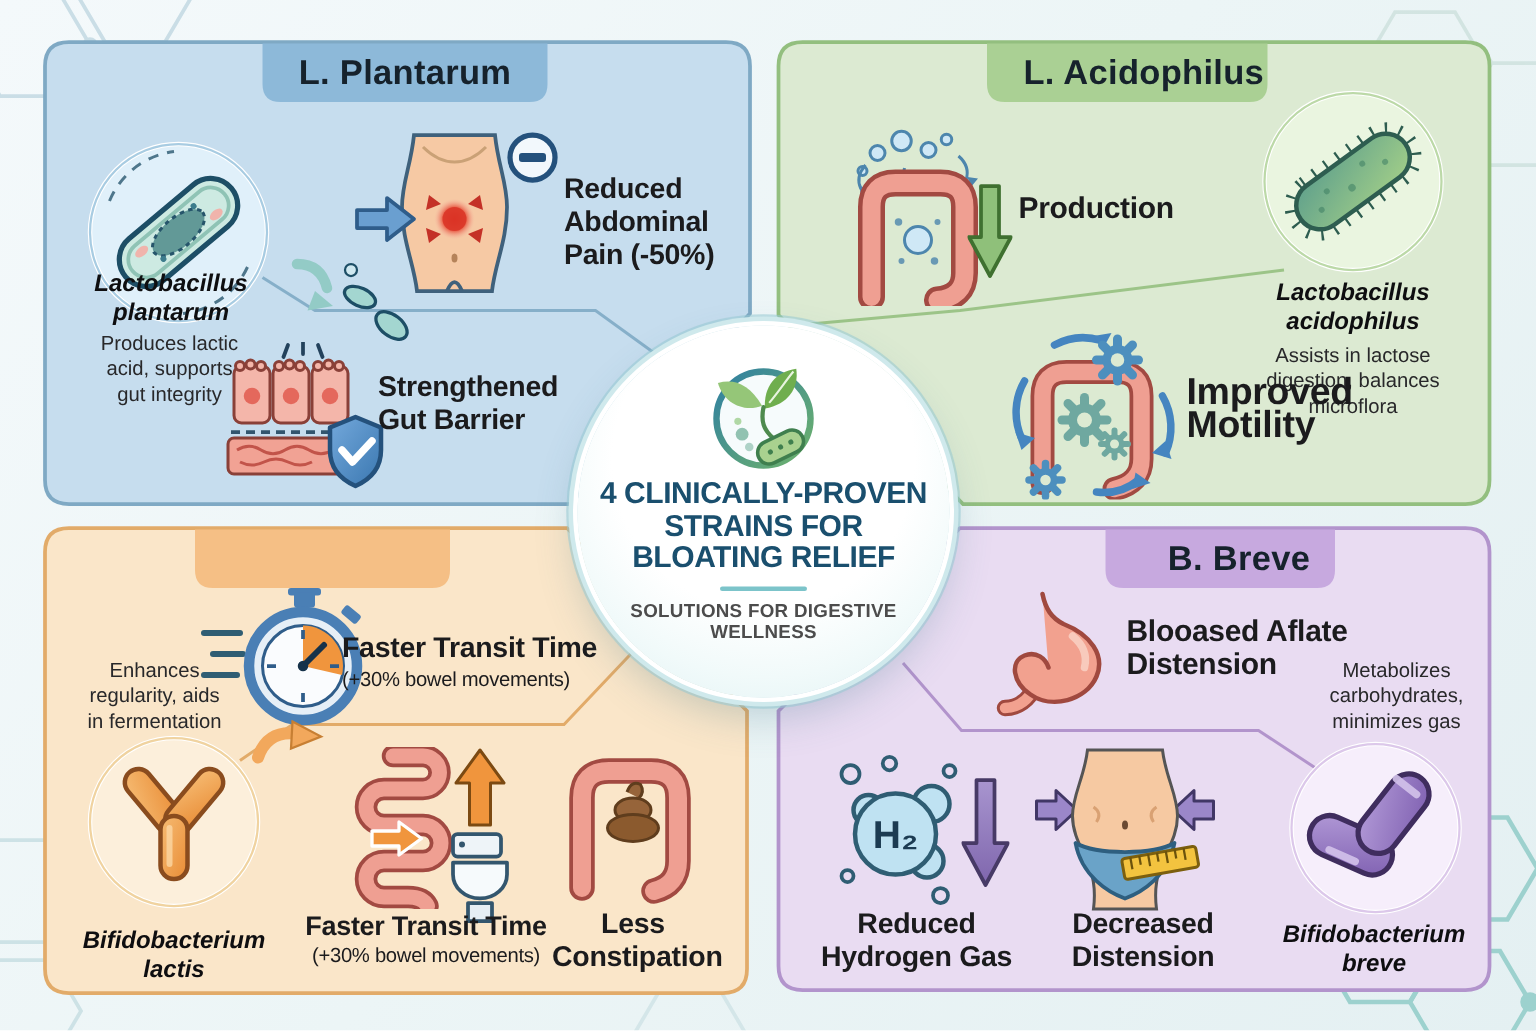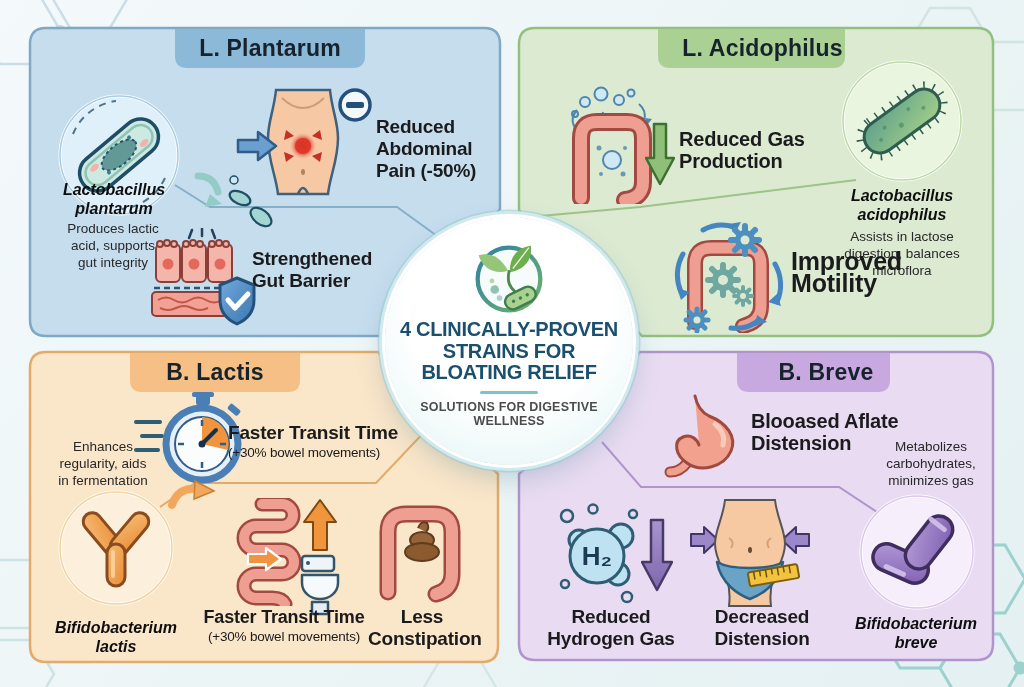--- a/index.html
+++ b/index.html
@@ -293,21 +293,20 @@
       </svg>
     </div>
 
     <div class="icon ac-arrow">
       <svg viewBox="0 0 30 66">
         <path d="M9,2 h12 v34 h8 l-14,26 -14,-26 h8 z" fill="#8fc07a" stroke="#3f7030" stroke-width="2.5" stroke-linejoin="round"></path>
       </svg>
     </div>
 
     <div class="tblock benefit ac-b1" style="font-size:20px">
-      <div>Reduced Gas</div>
       <div>Production</div>
     </div>
 
     <div class="icon ac-bact">
       <svg viewBox="0 0 127 127">
         <defs>
           <linearGradient id="acg" x1="0" y1="0" x2="1" y2="1">
               <stop offset="0%" stop-color="#5fa08c"></stop>
               <stop offset="100%" stop-color="#a3cf88"></stop>
             </linearGradient>
@@ -402,23 +401,20 @@
       <div>Motility</div>
     </div>
   </section>
 
   <section class="panel p-bl">
     <svg class="shape" width="468" height="310" viewBox="0 0 468 310">
       <path d="M16,0 H348 L468,122 V294 Q468,310 452,310 H16 Q0,310 0,294 V16 Q0,0 16,0 Z" fill="#fae6c9" stroke="#e2ab69" stroke-width="2.5"></path>
       <polyline points="130,155 165,131 346,131 400,74" fill="none" stroke="#e2ab69" stroke-width="2"></polyline>
       <path d="M100,1 V28 Q100,40 112,40 H258 Q270,40 270,28 V1 Z" fill="#f5bf85"></path>
     </svg>
-    <div class="tab-label t-bl">
-      <span>B. Lactis</span>
-    </div>
 
     <div class="icon la-watch">
       <svg viewBox="0 0 115 95">
         <g stroke="#2f5d73" stroke-width="4" stroke-linecap="round">
           <line x1="2" y1="30" x2="26" y2="30"></line>
             <line x1="8" y1="44" x2="28" y2="44"></line>
             <line x1="2" y1="58" x2="24" y2="58"></line>
         </g>
         <rect x="58" y="0" width="22" height="5" rx="2" fill="#4a7fb5"></rect>
         <rect x="62" y="3" width="14" height="10" rx="2" fill="#4a7fb5"></rect>

